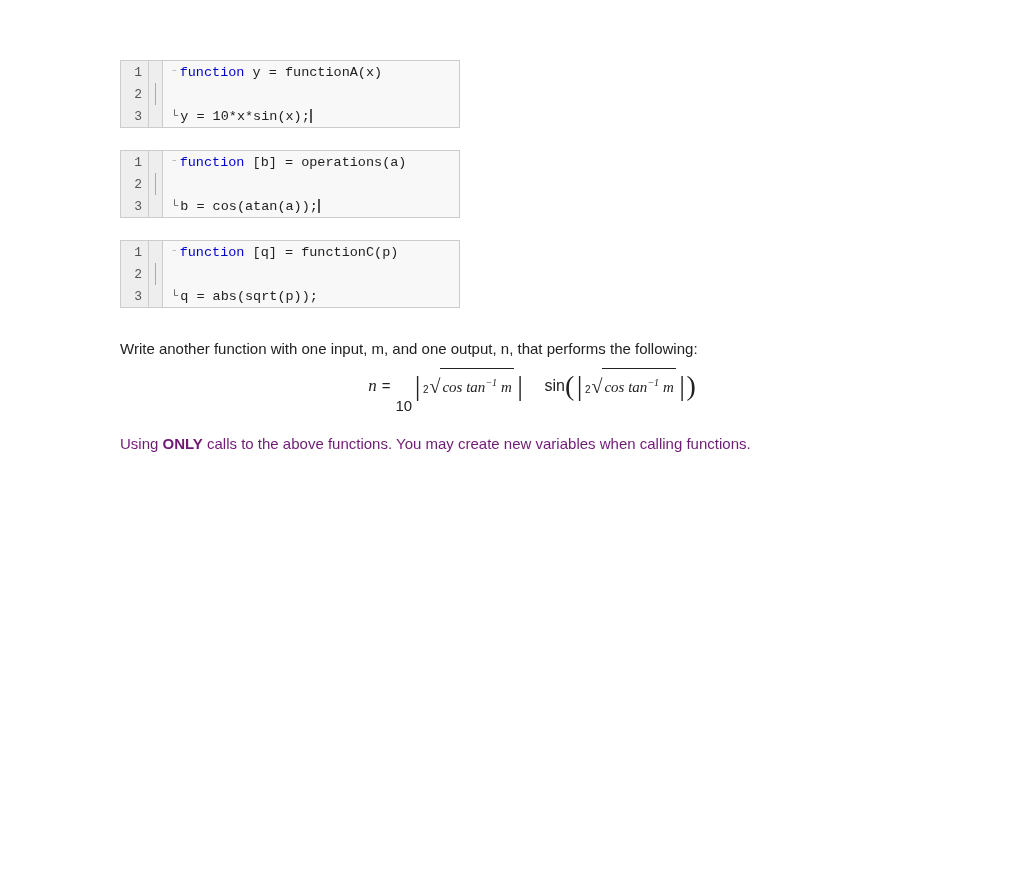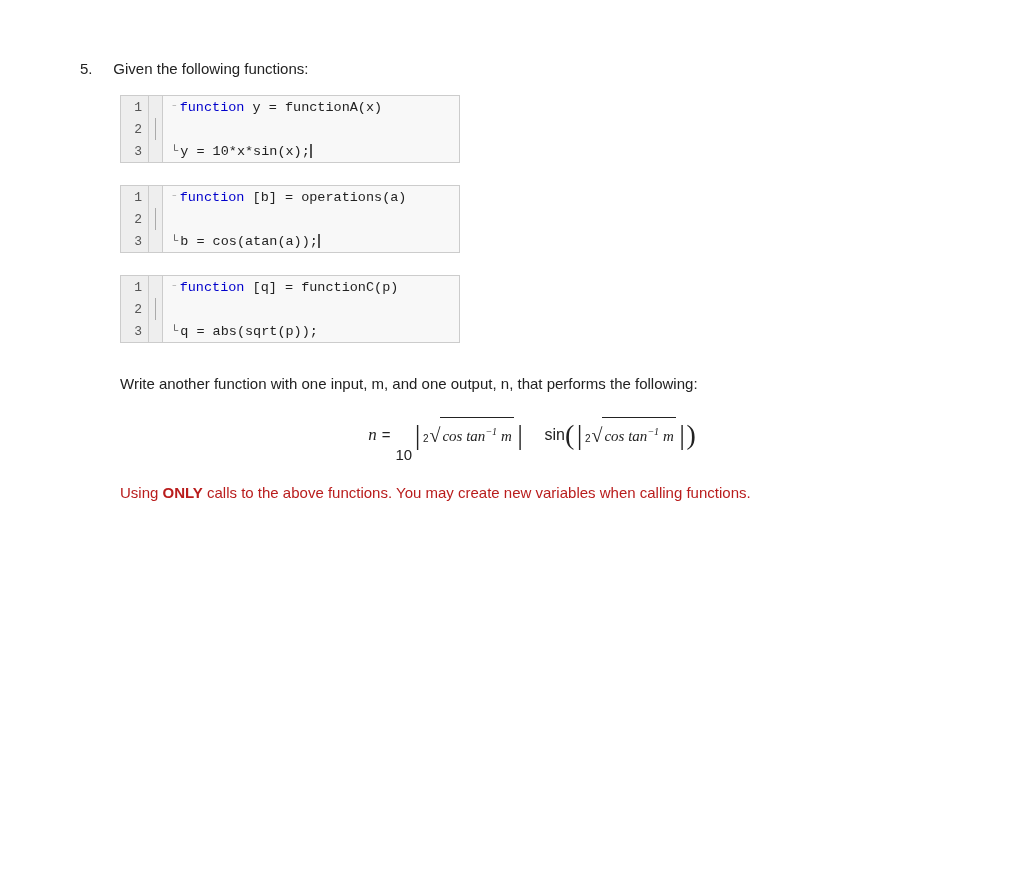--- a/index.html
+++ b/index.html
@@ -70,34 +70,33 @@
       background: #aaa;
       height: 100%;
       margin: 0 auto;
     }
     .code-blocks-area {
       margin-left: 40px;
       margin-bottom: 18px;
     }
     .write-text {
       margin-left: 40px;
-      margin-bottom: 14px;
       font-size: 15px;
       color: #222;
     }
     .formula-area {
       margin-left: 40px;
       margin-bottom: 18px;
       text-align: center;
       font-size: 16px;
     }
     .using-text {
       margin-left: 40px;
       font-size: 15px;
-      color: #b91c1c;
+      color: #701a75;
       line-height: 1.6;
     }
     .bold { font-weight: bold; }
 
     
     .math-formula {
       display: inline-flex;
       align-items: center;
       font-family: 'Times New Roman', Times, serif;
       font-size: 17px;
@@ -126,25 +125,20 @@
       font-size: 15px;
       vertical-align: middle;
       display: inline-block;
     }
   </style>
 </head>
 <body>
 
 <div>
 
-  <div class="question-number">
-    <span>5.</span>
-    &nbsp;&nbsp;&nbsp;
-    <span>Given the following functions:</span>
-  </div>
 
   <div class="code-blocks-area">
 
     <div>
       <div class="code-block">
         
         <div class="code-line">
           <div class="line-num">1</div>
           <div class="line-gutter"></div>
           <div class="line-content">

